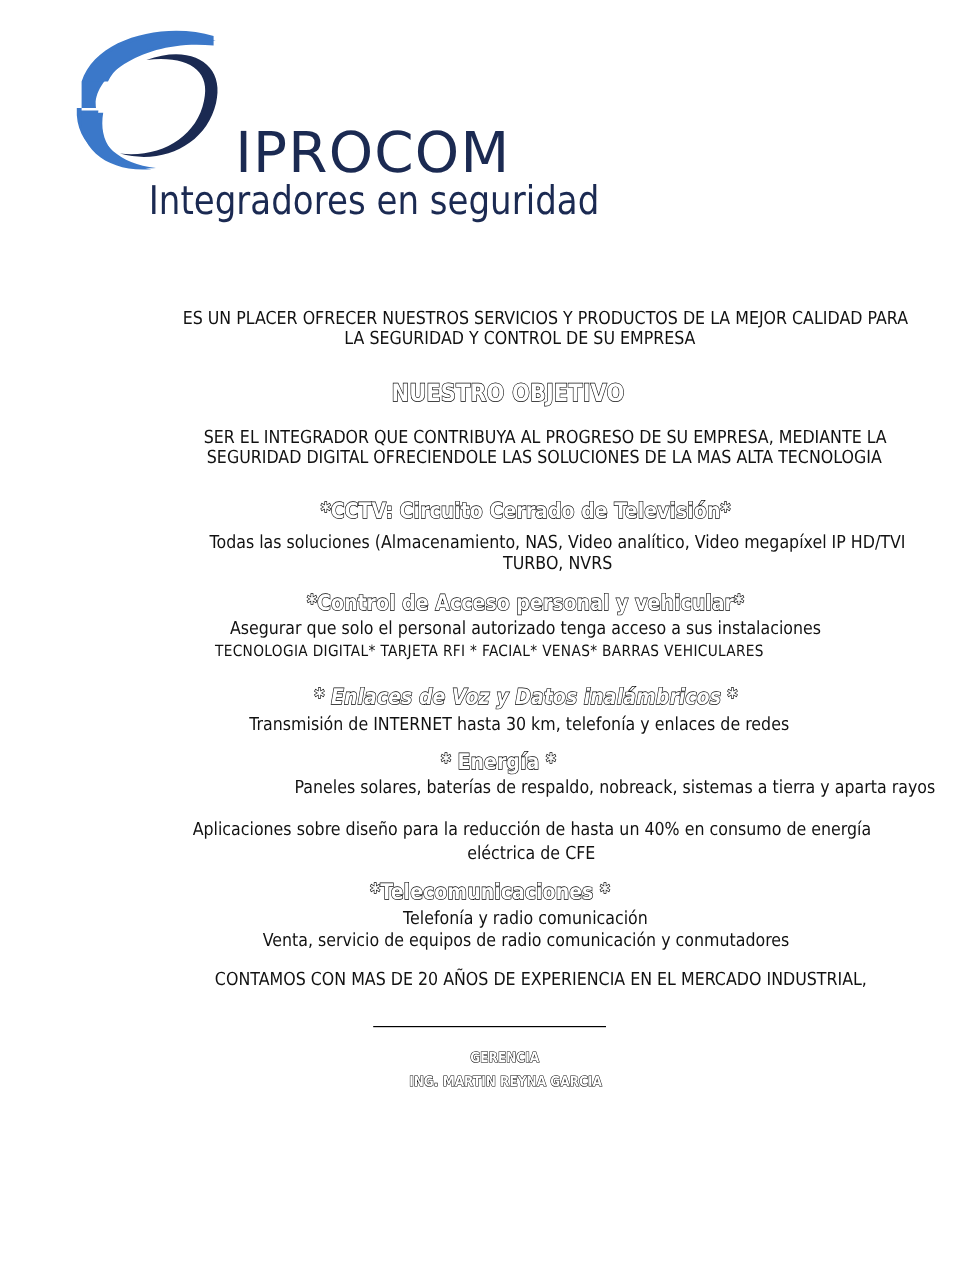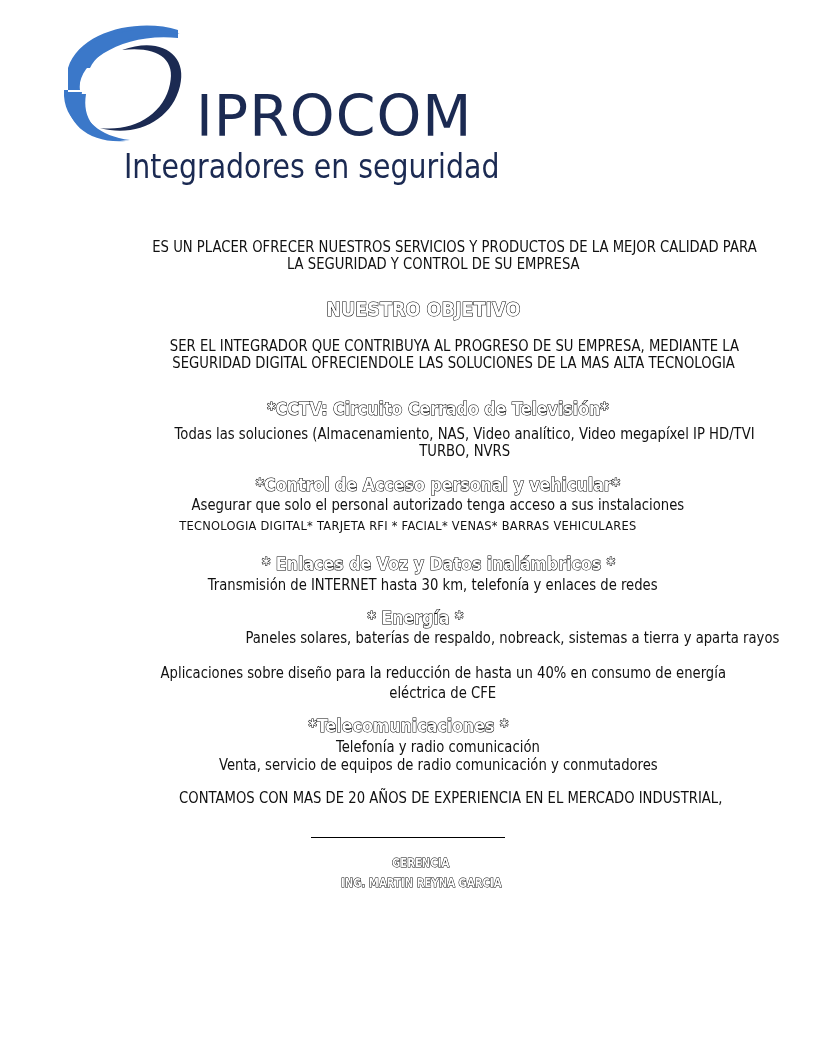--- a/index.html
+++ b/index.html
@@ -1,24 +1,24 @@
 <!DOCTYPE html>
 <html><head>
 <meta charset="utf-8">
 <style>
   html, body { margin: 0; padding: 0; background: #ffffff; }
   body { width: 816px; height: 1056px; position: relative; overflow: hidden;
          font-family: "DejaVu Sans", sans-serif; color: #111; }
   .logo { position: absolute; left: 60px; top: 24px; width: 130px; height: 120px; }
-  .brand { position: absolute; left: 196px; top: 88px; font-size: 57px; color: #1b2a52;
+  .brand { position: absolute; left: 196px; top: 104px; font-size: 47px; color: #1b2a52;
            font-family: "DejaVu Sans", sans-serif; letter-spacing: 1px; line-height: 1; }
   .tagline { position: absolute; left: 124px; top: 150px; font-size: 33px; color: #1b2a52;
              font-family: "DejaVu Sans", sans-serif; transform: scaleX(0.86); transform-origin: left top;
              line-height: 1; white-space: nowrap; }
-  .block { position: absolute; left: 0; width: 816px; text-align: center; }
+  .block { position: absolute; left: 0; width: 816px; text-align: center; margin-top: 18px; }
   .cond { display: inline-block; transform: scaleX(0.88); transform-origin: center; white-space: nowrap; }
   .body14 { font-size: 15px; line-height: 17px; }
   .outline { color: #fff; -webkit-text-stroke: 1.1px #000; paint-order: stroke fill;
              text-shadow: 0 0 0 #000; font-weight: bold; }
   .h-obj { font-size: 20px; }
   .h-sec { font-size: 18px; }
   .small { font-size: 13px; letter-spacing: 0.3px; }
   .sig { font-size: 11.5px; line-height: 17px; -webkit-text-stroke: 0.9px #000; }
   .rule { display: inline-block; width: 194px; border-bottom: 1px solid #000; }
 </style>
@@ -62,21 +62,21 @@
 <div class="block" style="top:474px; padding-left:60px; box-sizing:border-box;">
   <span class="outline h-sec cond">*Control de Acceso personal y vehicular*</span>
 </div>
 <div class="block body14" style="top:497px; padding-left:60px; box-sizing:border-box;">
   <span class="cond">Asegurar que solo el personal autorizado tenga acceso a sus instalaciones</span>
 </div>
 <div class="block small" style="top:518px; padding-left:0px; box-sizing:border-box;">
   <span class="cond" style="font-size:13px;">TECNOLOGIA DIGITAL*  TARJETA RFI *  FACIAL*  VENAS*  BARRAS VEHICULARES</span>
 </div>
 
-<div class="block" style="top:553px; padding-left:60px; box-sizing:border-box;">
+<div class="block" style="top:553px; padding-left:60px; box-sizing:border-box;font-style:italic;">
   <span class="outline h-sec cond">* Enlaces  de Voz y Datos inalámbricos *</span>
 </div>
 <div class="block body14" style="top:577px; padding-left:50px; box-sizing:border-box;">
   <span class="cond">Transmisión de INTERNET hasta 30 km, telefonía y enlaces de redes</span>
 </div>
 
 <div class="block" style="top:607px; padding-left:14px; box-sizing:border-box;">
   <span class="outline h-sec cond">* Energía *</span>
 </div>
 <div class="block body14" style="top:630px; padding-left:50px; box-sizing:border-box;text-align:right;">

